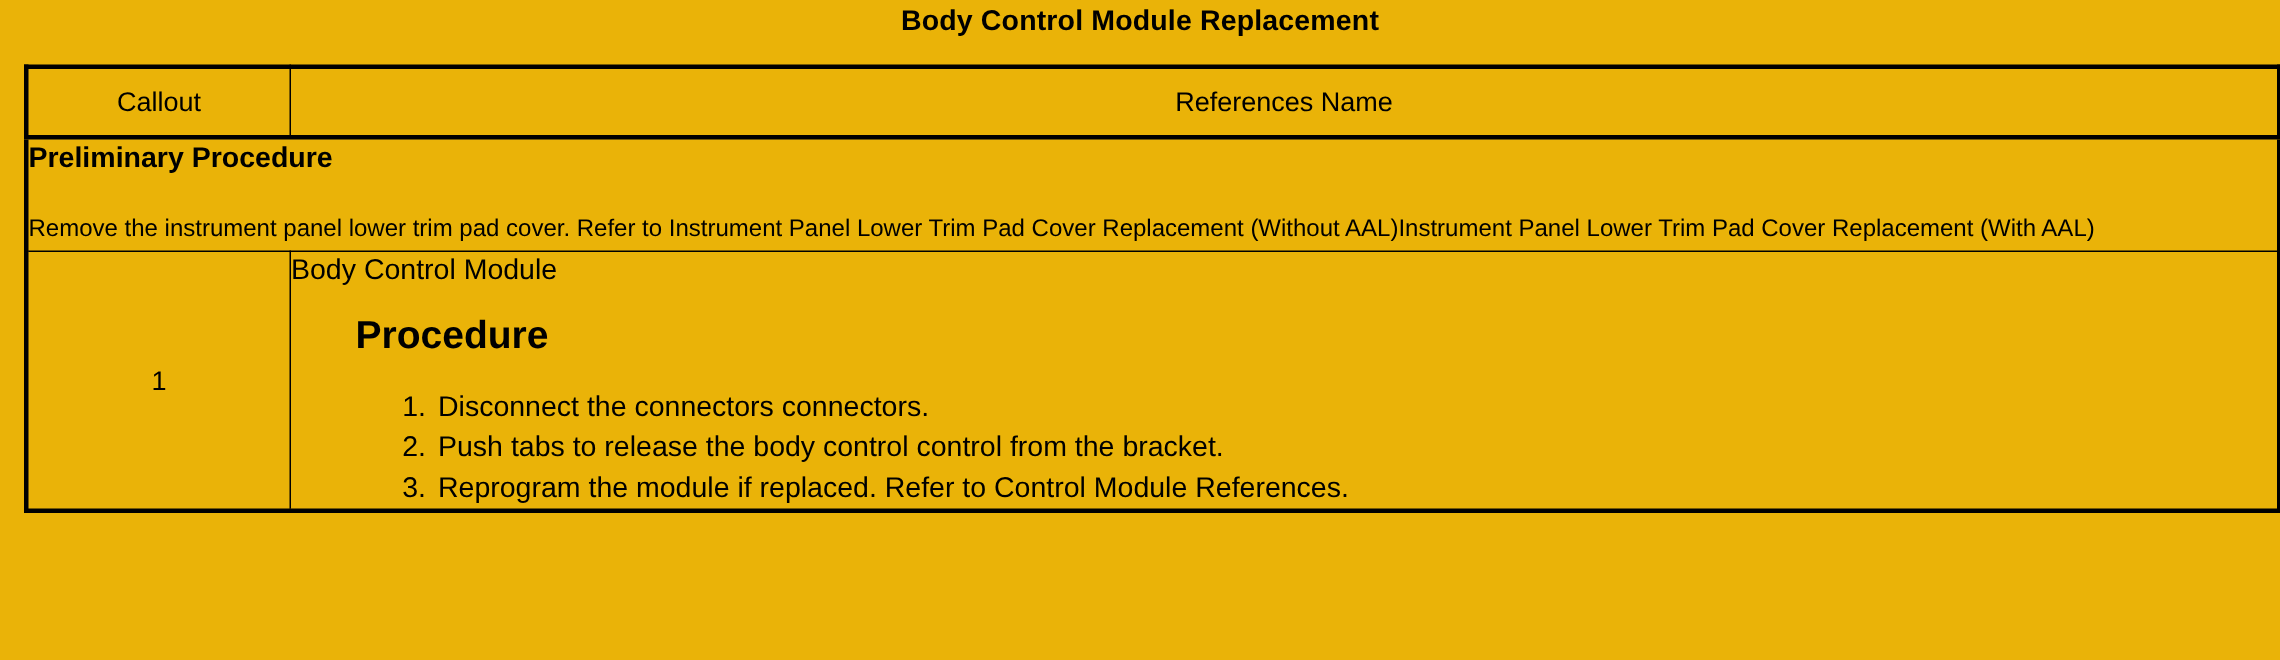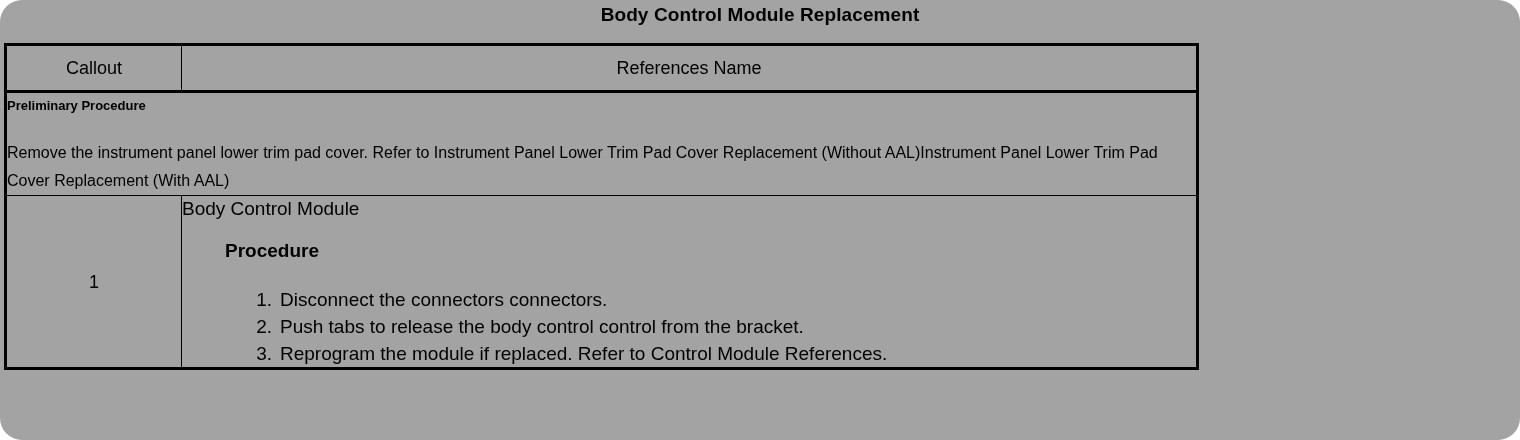--- a/index.html
+++ b/index.html
@@ -12,43 +12,42 @@
     height: 440px;
     font-family: "Liberation Sans", sans-serif;
     color: #000000;
     overflow: hidden;
   }
 
   .page {
     position: relative;
     width: 1520px;
     height: 440px;
-    background: #a3a3a3;
-    border-radius: 22px;
+    background: #eab308;
   }
 
   
   .doc-title {
     position: absolute;
     left: 0;
     top: 3px;
     width: 1520px;
     text-align: center;
     font-size: 19px;
     font-weight: bold;
     letter-spacing: 0.1px;
     line-height: 24px;
   }
 
   
   .proc-table {
     position: absolute;
-    left: 4px;
+    left: 16px;
     top: 43px;
-    width: 1195px;
+    width: 1505px;
     border-collapse: collapse;
     table-layout: fixed;
     border: 3px solid #000;
   }
   .proc-table td, .proc-table th {
     border: 1px solid #000;
     padding: 0;
     vertical-align: top;
     font-weight: normal;
     font-size: 18px;
@@ -66,21 +65,21 @@
     font-weight: bold;
     border-bottom: 3px solid #000 !important;
   }
 
   
   .prelim-cell {
     padding: 5px 6px 8px 6px;
     border-bottom: 1px solid #000;
   }
   .prelim-head {
-    font-size: 13px;
+    font-size: 19px;
     font-weight: bold;
     line-height: 26px;
     margin: 0 0 20px 0;
   }
   .prelim-body {
     font-size: 16px;
     line-height: 28px;
     margin: 0;
   }
 
@@ -93,21 +92,21 @@
   }
   .component-cell {
     padding: 8px 6px 0 8px;
   }
   .component-name {
     font-size: 19px;
     line-height: 26px;
     margin: 0 0 16px 0;
   }
   .sub-head {
-    font-size: 19px;
+    font-size: 26px;
     font-weight: bold;
     line-height: 26px;
     margin: 0 0 22px 0;
     padding-left: 43px;
   }
   ol.steps {
     margin: 0;
     padding: 0 0 0 64px;
     list-style: none;
   }

